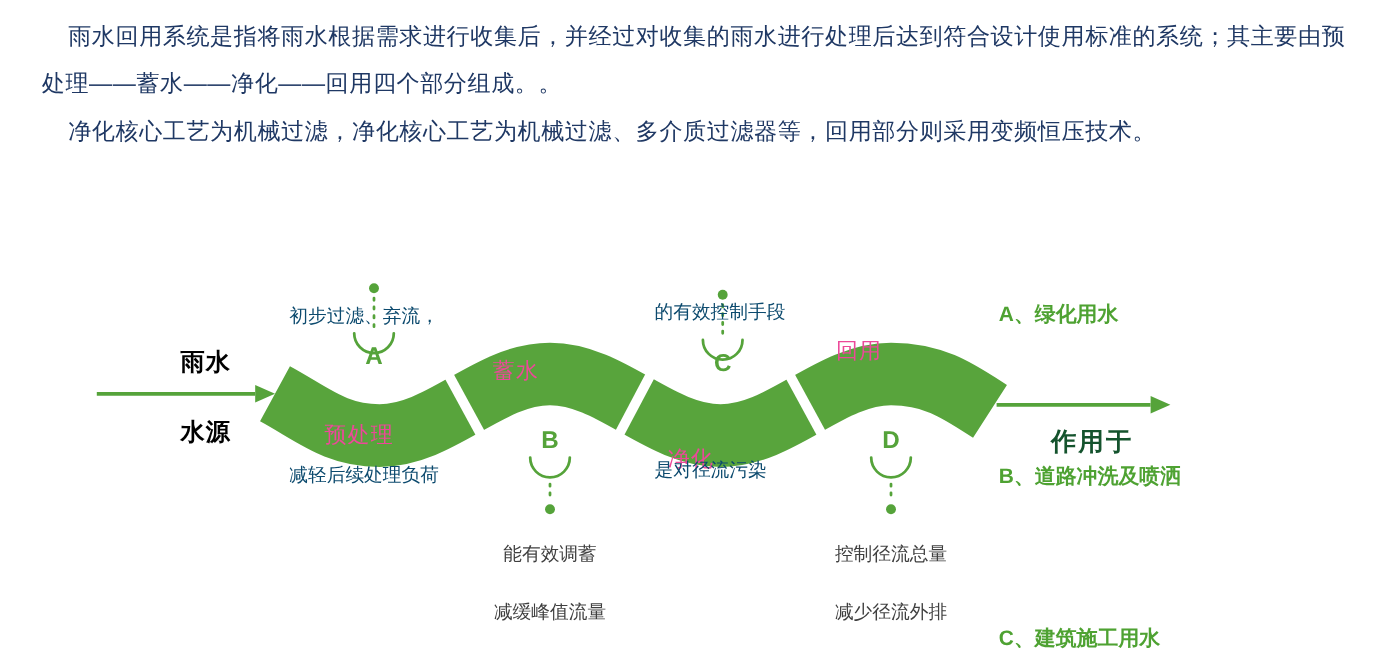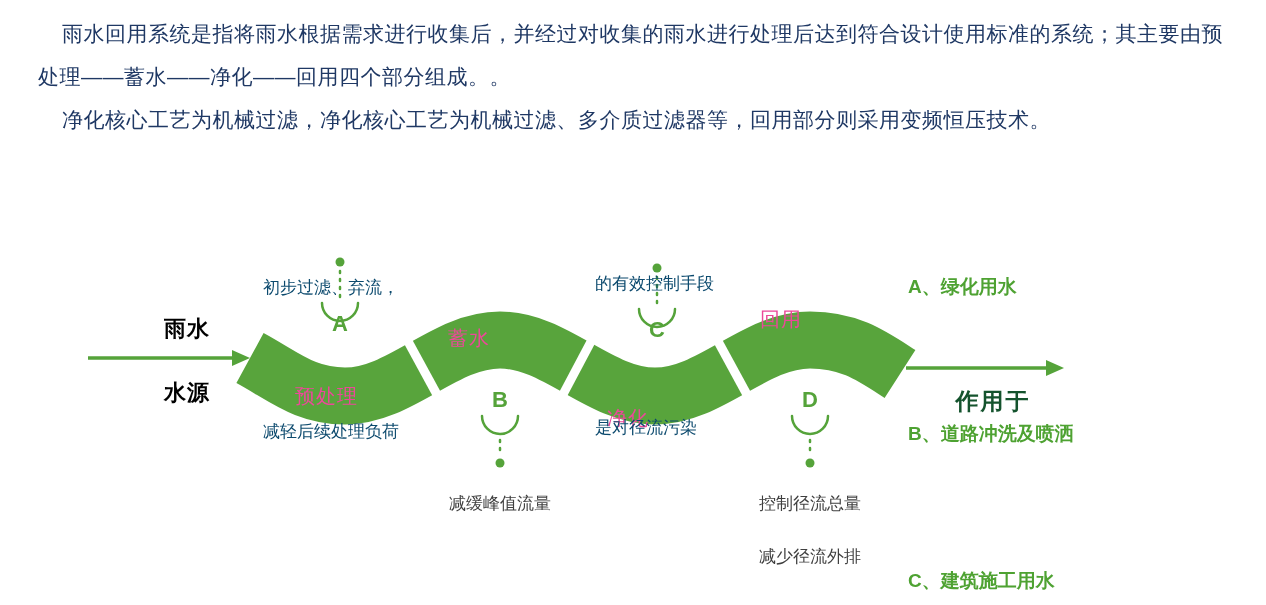--- a/index.html
+++ b/index.html
@@ -138,20 +138,21 @@
     <div>初步过滤、弃流，</div>
     <div>减轻后续处理负荷</div>
   </div>
 
   <div class="abs note" style="left:595px;top:164px;">
     <div>的有效控制手段</div>
     <div>是对径流污染</div>
   </div>
 
   <div class="abs note-bottom" style="left:390px;top:477px;">
+    <div>能有效调蓄</div>
     <div>减缓峰值流量</div>
   </div>
 
   <div class="abs note-bottom" style="left:700px;top:477px;">
     <div>控制径流总量</div>
     <div>减少径流外排</div>
   </div>
 
   <div class="abs uses" style="left:908px;top:164px;">
     <div>A、绿化用水</div>

